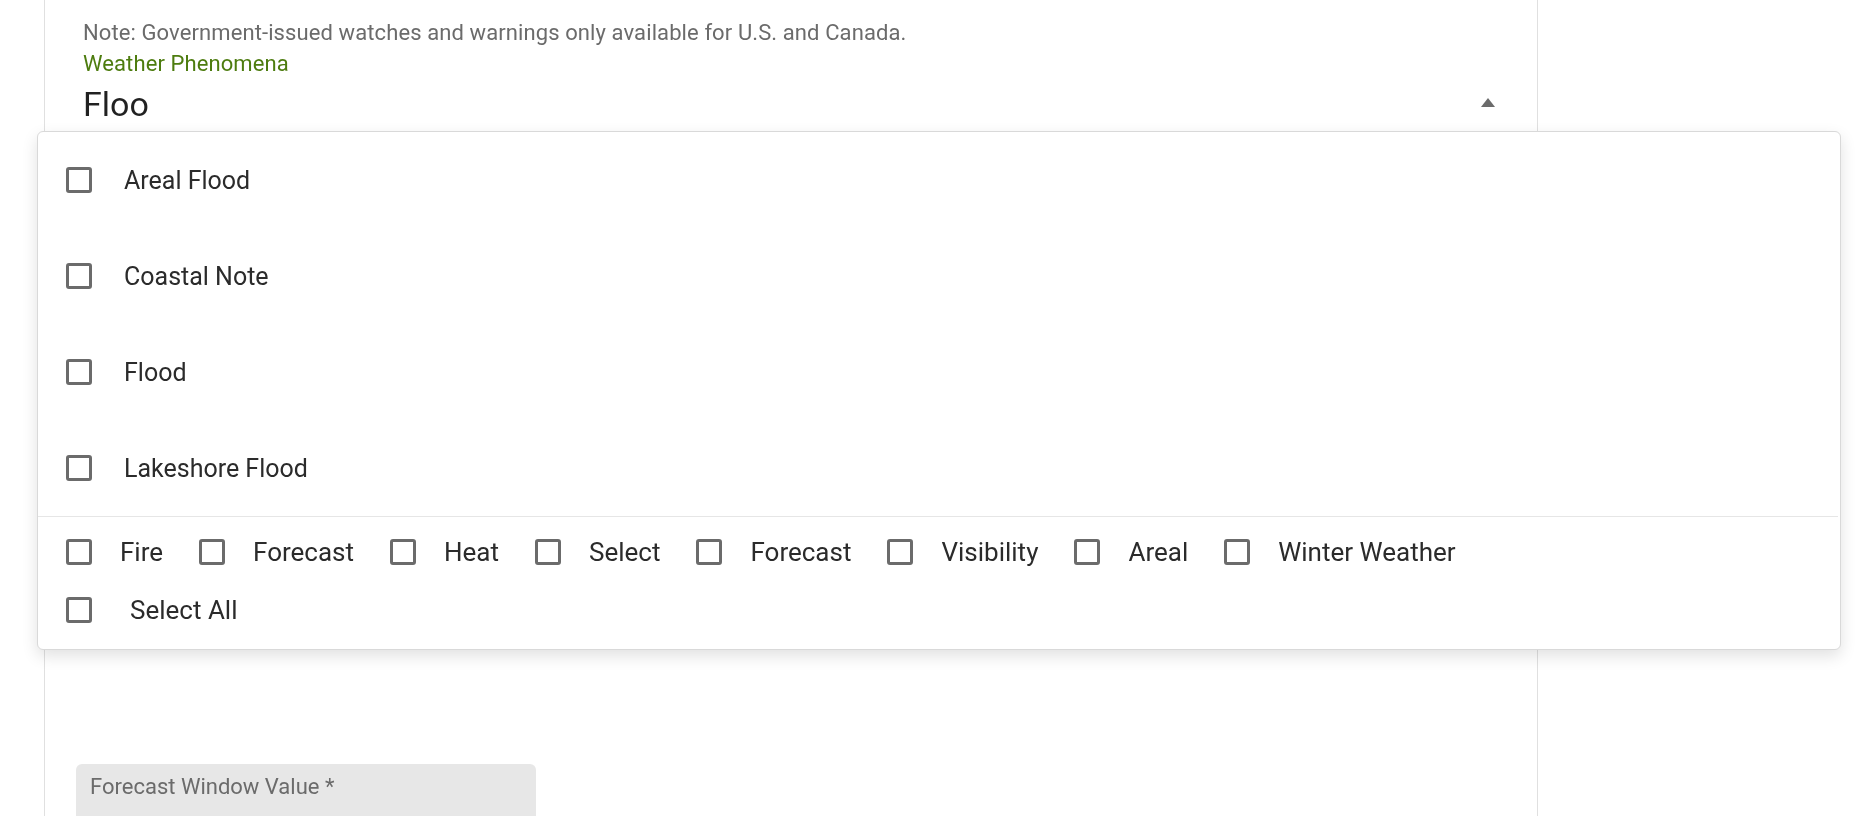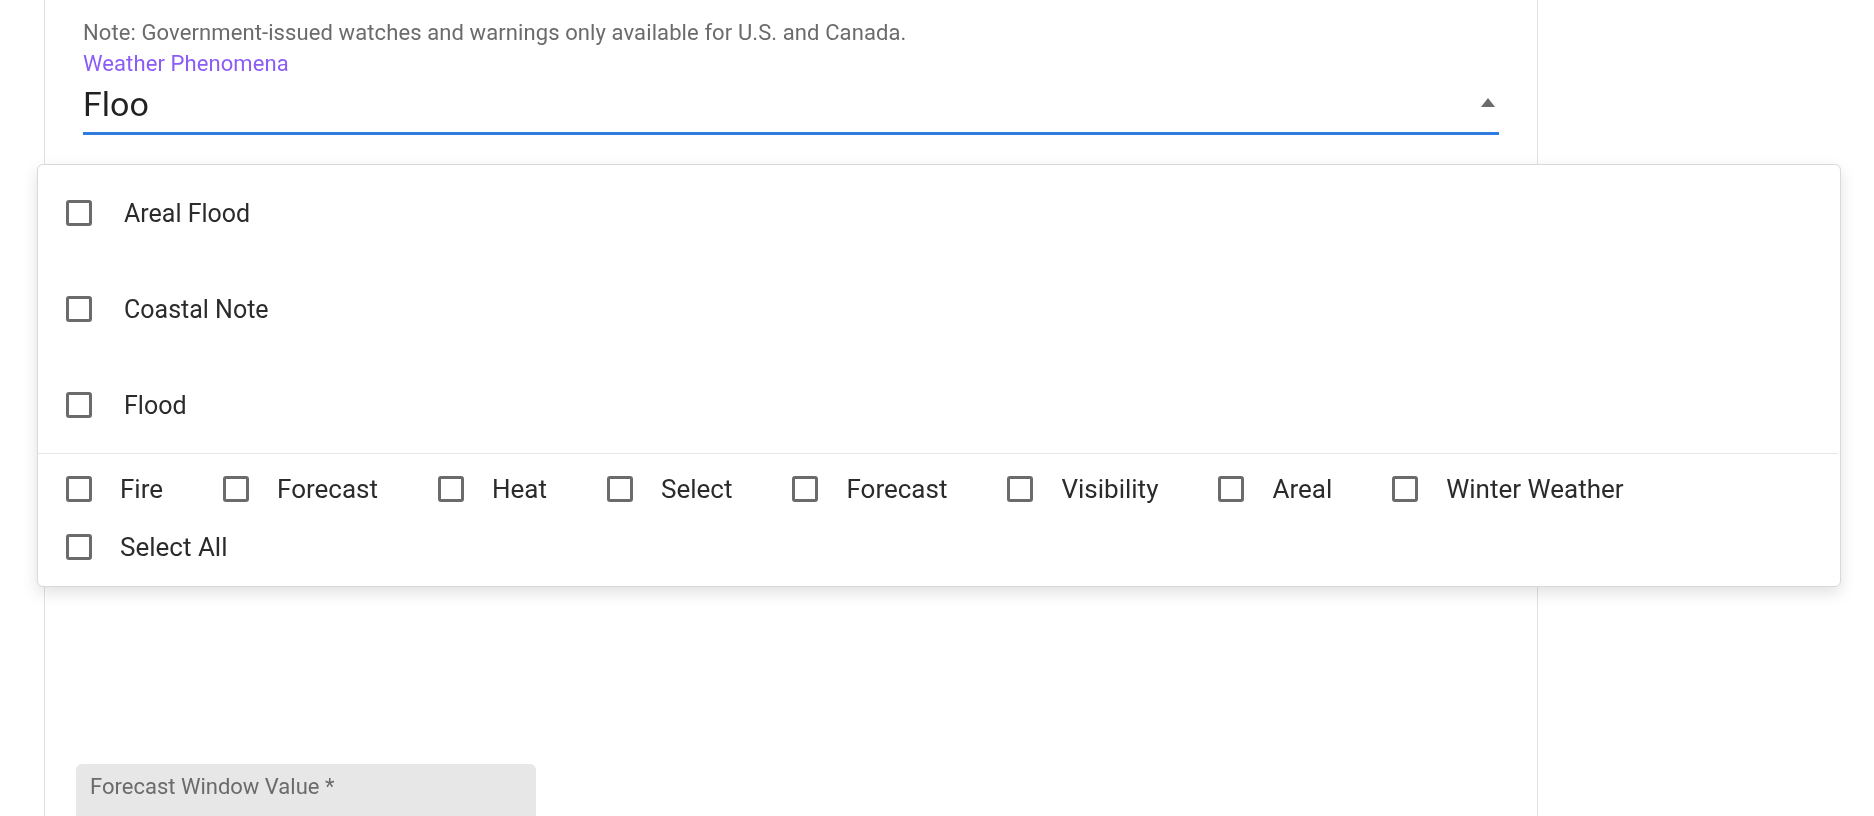--- a/index.html
+++ b/index.html
@@ -30,21 +30,21 @@
   }
   .note {
     margin-top: 20px;
     font-size: 22px;
     color: #6b6b6b;
     letter-spacing: 0.1px;
   }
   .field-label {
     margin-top: 6px;
     font-size: 22px;
-    color: #8b5cf6;
+    color: #4d7c0f;
     letter-spacing: 0.1px;
   }
   .input-wrap {
     position: relative;
     margin-top: 4px;
   }
   .search-input {
     width: 100%;
     border: none;
     outline: none;
@@ -83,21 +83,21 @@
     padding: 10px 14px 0 14px;
     color: #6b6b6b;
     font-size: 22px;
     overflow: hidden;
   }
 
   
   .dropdown-panel {
     position: absolute;
     left: 37px;
-    top: 164px;
+    top: 131px;
     width: 1804px;
     background: #fff;
     border: 1px solid #d9d9d9;
     border-radius: 6px;
     box-shadow: 0 6px 16px rgba(0,0,0,0.12);
   }
   .dropdown-scroll {
     max-height: 510px;
     width: 1800px;
     overflow-y: auto;
@@ -124,36 +124,36 @@
     border-radius: 3px;
     flex: 0 0 auto;
   }
 
   
   .category-row {
     display: flex;
     align-items: center;
     flex-wrap: wrap;
     padding: 20px 28px 0 28px;
-    gap: 60px;
+    gap: 36px;
     row-gap: 36px;
   }
   .cat-item {
     display: flex;
     align-items: center;
     gap: 28px;
     font-size: 26px;
     color: #2b2b2b;
     cursor: pointer;
   }
   .select-all-row {
     display: flex;
     align-items: center;
     padding: 28px 28px 24px 28px;
-    gap: 28px;
+    gap: 38px;
     font-size: 26px;
     color: #2b2b2b;
     cursor: pointer;
   }
 </style>
 </head>
 <body>
 
 <div class="page">
 
@@ -179,20 +179,24 @@
         <span class="label">Areal Flood</span>
       </div>
       <div class="option">
         <span class="checkbox"></span>
         <span class="label">Coastal Note</span>
       </div>
       <div class="option">
         <span class="checkbox"></span>
         <span class="label">Flood</span>
       </div>
+      <div class="option">
+        <span class="checkbox"></span>
+        <span class="label">Lakeshore Flood</span>
+      </div>
 
     </div>
 
     <div class="category-row">
       <div class="cat-item">
         <span class="checkbox"></span>
         <span>Fire</span>
       </div>
       <div class="cat-item">
         <span class="checkbox"></span>

